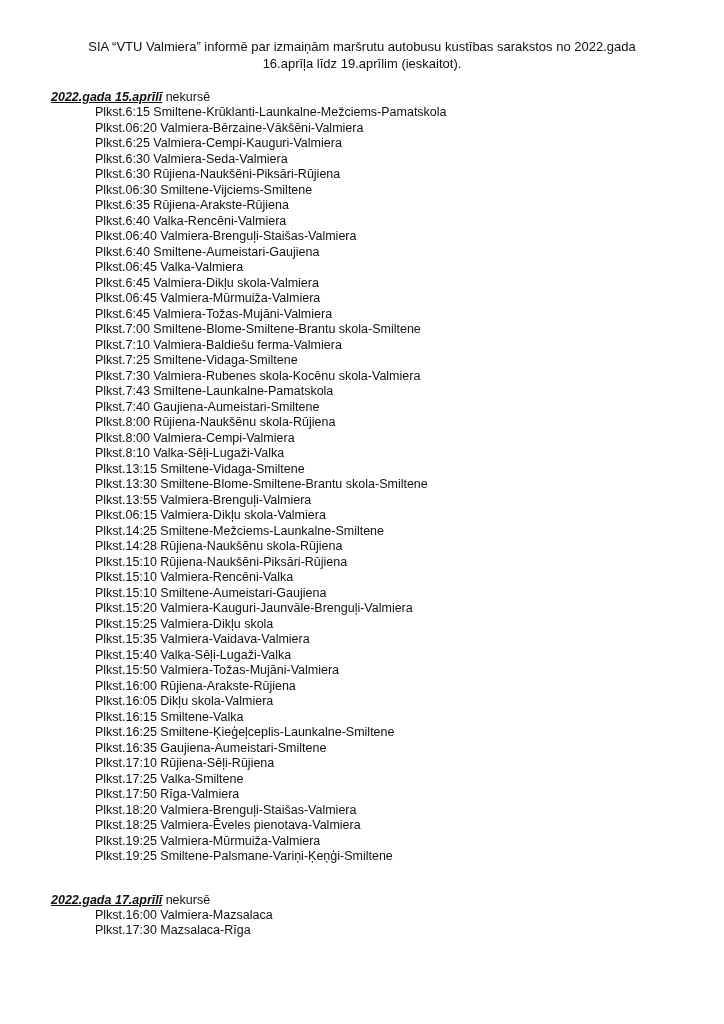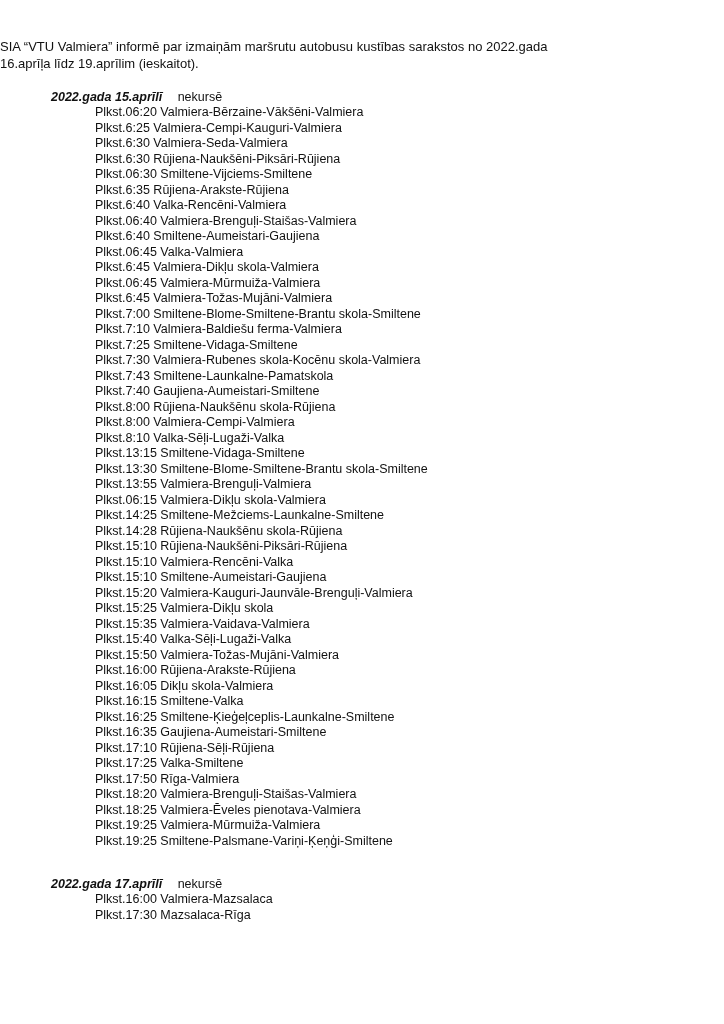--- a/index.html
+++ b/index.html
@@ -12,45 +12,45 @@
     width: 724px;
     height: 1024px;
     background: #ffffff;
     color: #111111;
     font-family: "Liberation Sans", sans-serif;
     overflow: hidden;
     box-sizing: border-box;
   }
   .title-block {
     padding-top: 38px;
-    text-align: left;
+    text-align: center;
     font-size: 13px;
     line-height: 17px;
   }
   .section {
     margin-top: 17px;
   }
   .section-2 {
     margin-top: 27px;
   }
   .section-heading {
     margin-left: 51px;
     font-size: 12.5px;
     line-height: 16px;
     white-space: pre;
   }
   .date-label {
     font-weight: bold;
     font-style: italic;
+    text-decoration: underline;
   }
   .heading-suffix {
     font-weight: normal;
     font-style: normal;
     text-decoration: none;
-    padding-left: 12px;
   }
   .route-list {
     margin-left: 95px;
     font-size: 12.5px;
   }
   .route-line {
     line-height: 15.5px;
     white-space: pre;
   }
 </style>
@@ -60,20 +60,21 @@
 <div class="page">
 
   <div class="title-block">
     <div>SIA “VTU Valmiera” informē par izmaiņām maršrutu autobusu kustības sarakstos no 2022.gada</div>
     <div>16.aprīļa līdz 19.aprīlim (ieskaitot).</div>
   </div>
 
   <div class="section section-1">
     <div class="section-heading"><span class="date-label">2022.gada 15.aprīlī</span><span class="heading-suffix"> nekursē</span></div>
     <div class="route-list">
+        <div class="route-line">Plkst.6:15 Smiltene-Krūklanti-Launkalne-Mežciems-Pamatskola</div>
         <div class="route-line">Plkst.06:20 Valmiera-Bērzaine-Vākšēni-Valmiera</div>
         <div class="route-line">Plkst.6:25 Valmiera-Cempi-Kauguri-Valmiera</div>
         <div class="route-line">Plkst.6:30 Valmiera-Seda-Valmiera</div>
         <div class="route-line">Plkst.6:30 Rūjiena-Naukšēni-Piksāri-Rūjiena</div>
         <div class="route-line">Plkst.06:30 Smiltene-Vijciems-Smiltene</div>
         <div class="route-line">Plkst.6:35 Rūjiena-Arakste-Rūjiena</div>
         <div class="route-line">Plkst.6:40 Valka-Rencēni-Valmiera</div>
         <div class="route-line">Plkst.06:40 Valmiera-Brenguļi-Staišas-Valmiera</div>
         <div class="route-line">Plkst.6:40 Smiltene-Aumeistari-Gaujiena</div>
         <div class="route-line">Plkst.06:45 Valka-Valmiera</div>

